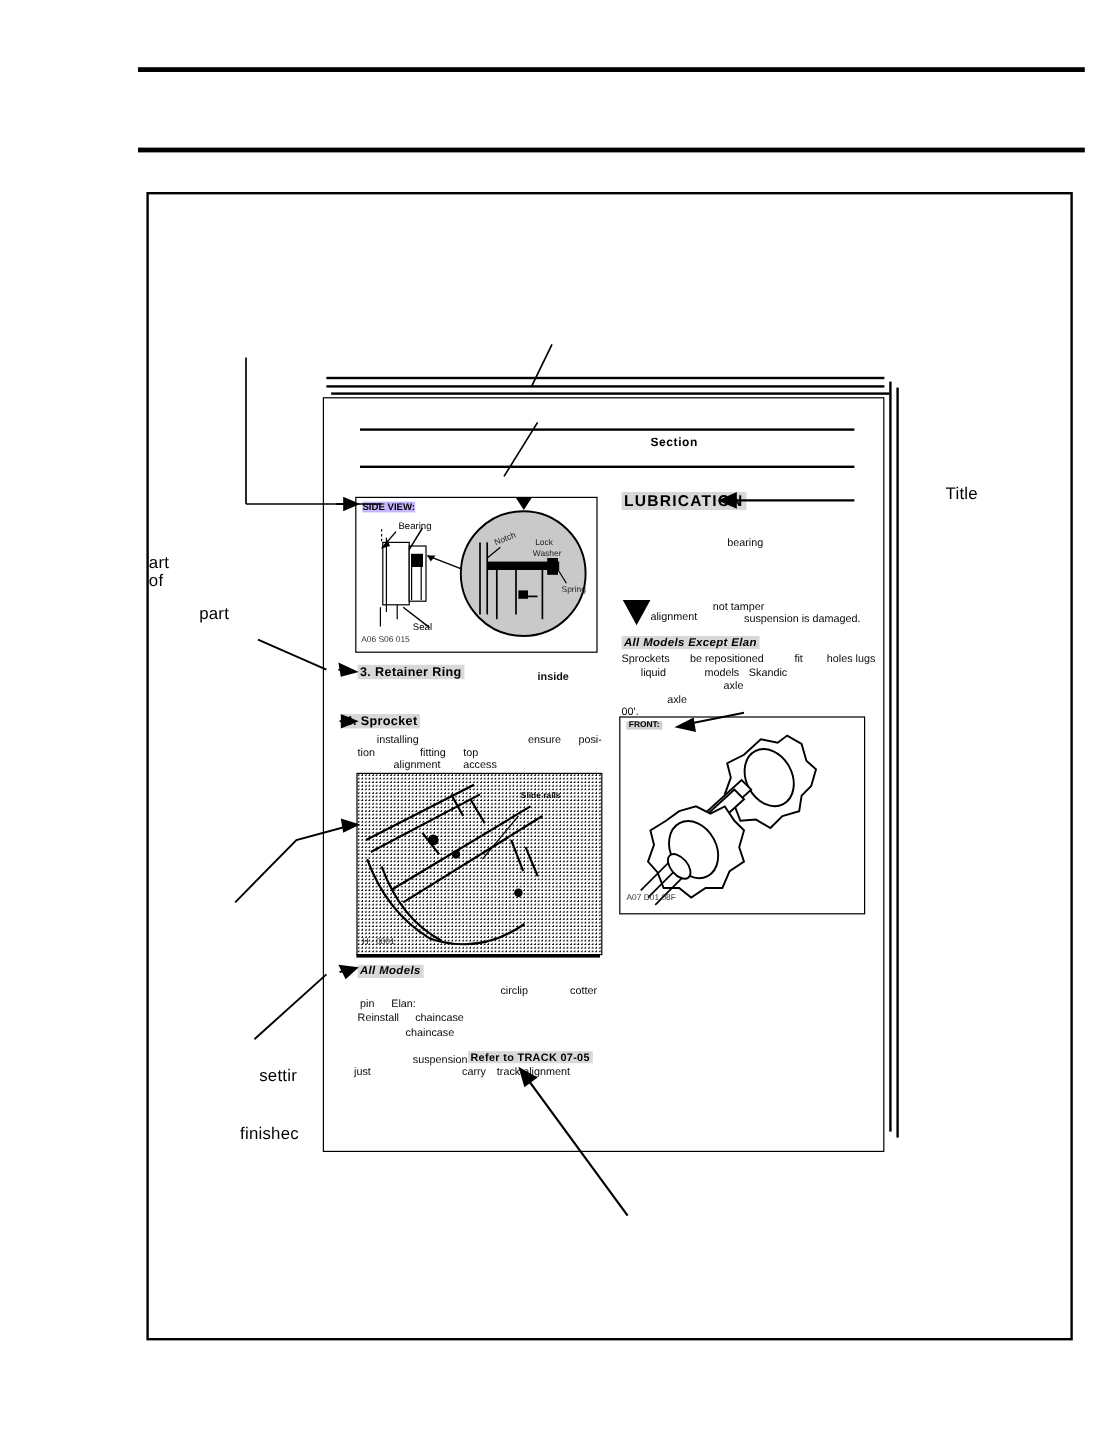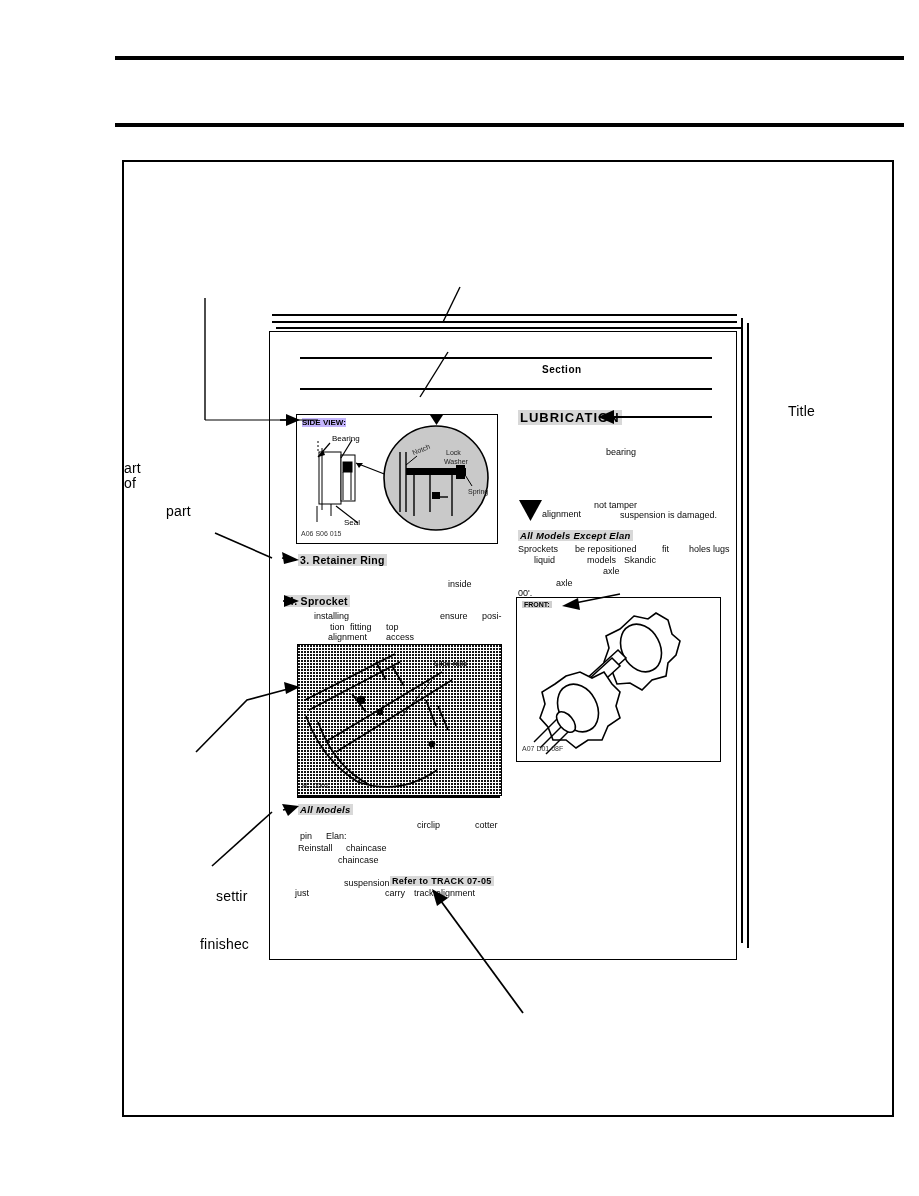--- a/index.html
+++ b/index.html
@@ -120,29 +120,29 @@
 
 <div class="txt scan" style="left:534px;top:555px;">liquid</div>
 <div class="txt scan" style="left:587px;top:555px;">models</div>
 <div class="txt scan" style="left:624px;top:555px;">Skandic</div>
 
 <div class="txt scan" style="left:603px;top:566px;">axle</div>
 <div class="txt scan" style="left:556px;top:578px;">axle</div>
 <div class="txt scan" style="left:518px;top:588px;">00'.</div>
 
 <div class="txt scanhead" style="left:298px;top:554px;">3. Retainer Ring</div>
-<div class="txt scan" style="left:448px;top:579px;">inside</div>
+<div class="txt scan" style="left:448px;top:559px;font-weight:bold;">inside</div>
 
 <div class="txt scanhead" style="left:286px;top:595px;">4. Sprocket</div>
 
 <div class="txt scan" style="left:314px;top:611px;">installing</div>
 <div class="txt scan" style="left:440px;top:611px;">ensure</div>
 <div class="txt scan" style="left:482px;top:611px;text-align:right;">posi-</div>
 
-<div class="txt scan" style="left:298px;top:622px;margin-left:32px;">tion</div>
+<div class="txt scan" style="left:298px;top:622px;">tion</div>
 <div class="txt scan" style="left:350px;top:622px;">fitting</div>
 <div class="txt scan" style="left:386px;top:622px;">top</div>
 
 <div class="txt scan" style="left:328px;top:632px;">alignment</div>
 <div class="txt scan" style="left:386px;top:632px;">access</div>
 
 <div class="imgbox halftone" style="left:297px;top:644px;width:203px;height:150px;"></div>
 <svg width="919" height="1196">
   <g stroke="#000" fill="none" stroke-width="1.8">
     <path d="M305 700 L395 654"></path>

